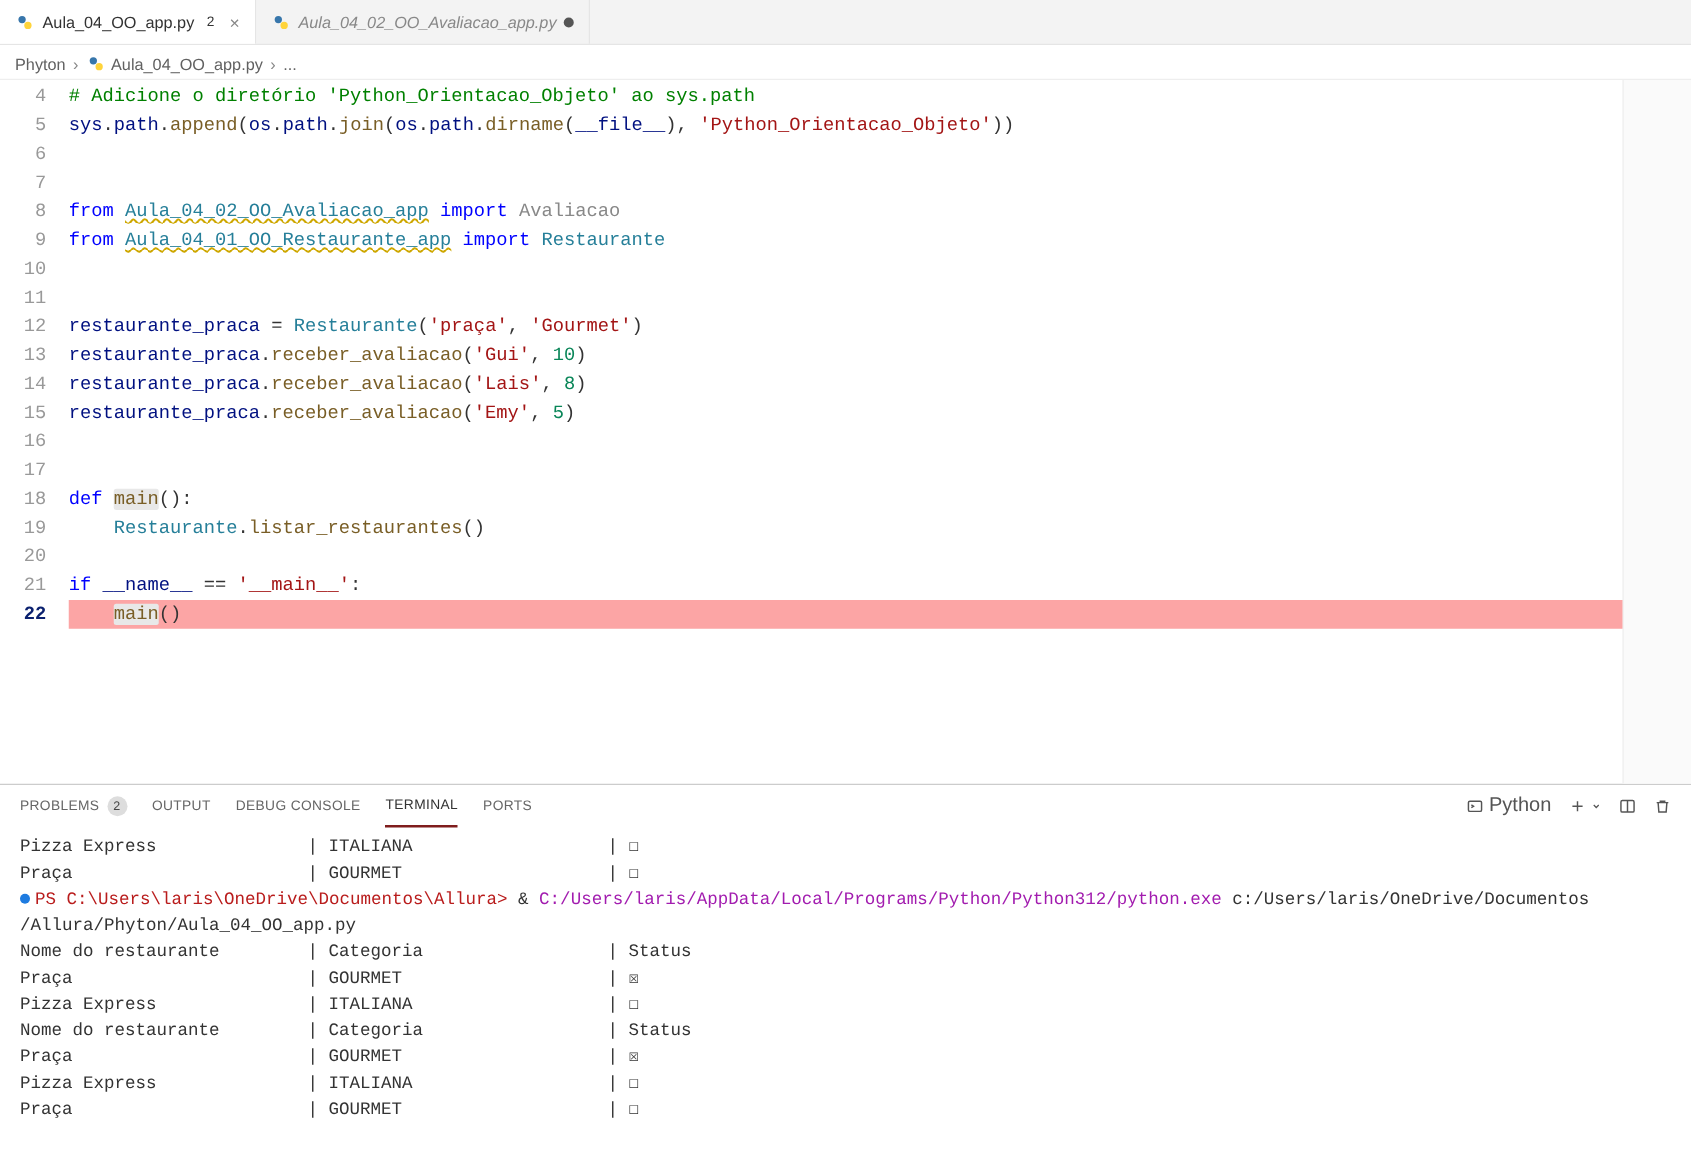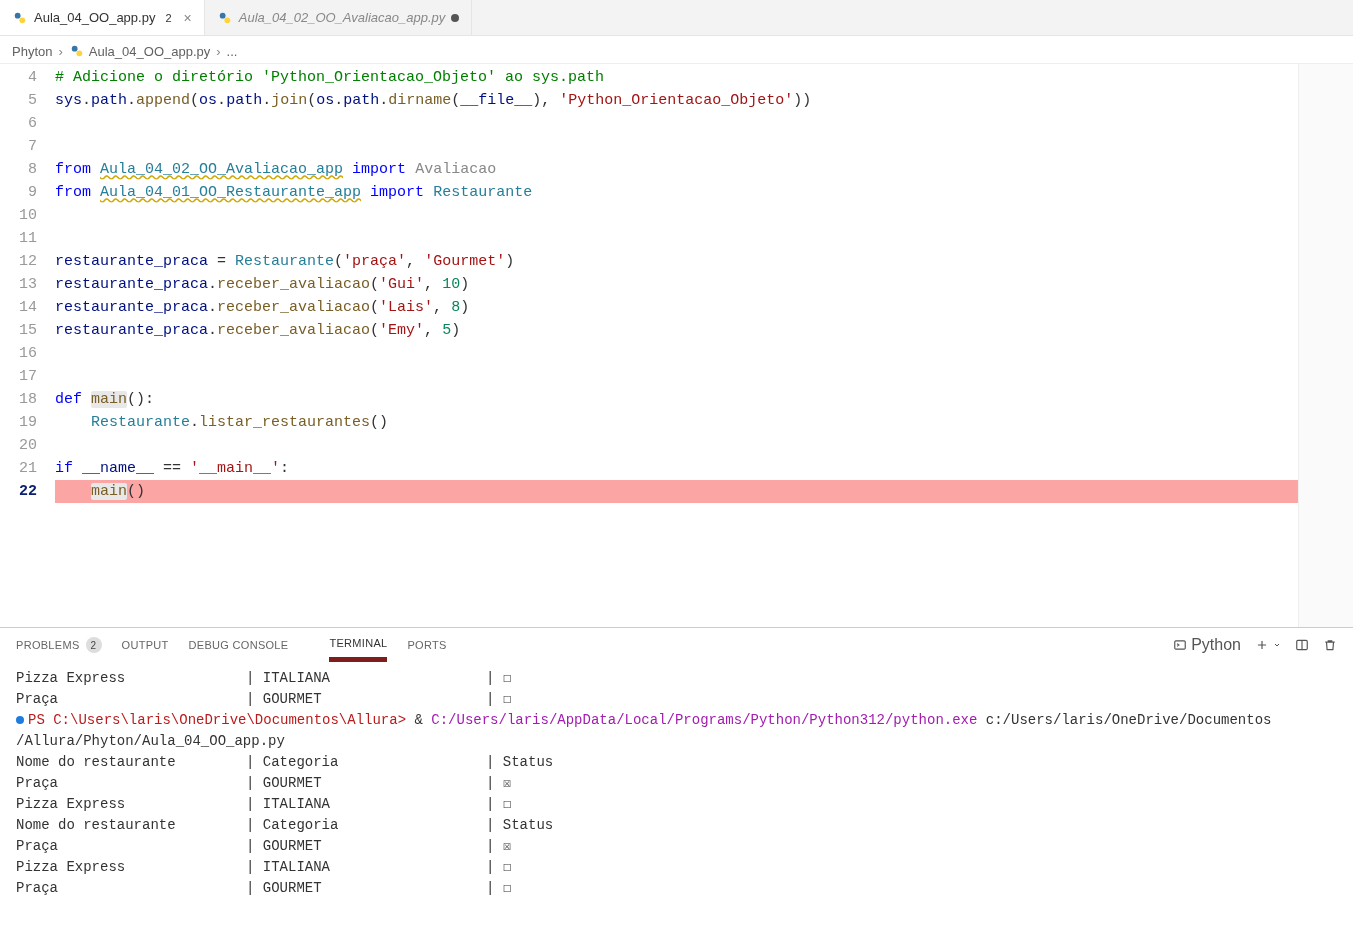--- a/index.html
+++ b/index.html
@@ -123,22 +123,21 @@
       text-transform: uppercase;
       cursor: pointer;
       height: 100%;
       display: flex;
       align-items: center;
       gap:6px;
       letter-spacing: 0.3px;
     }
     .panel-tab.active {
       color: #333;
-      border-bottom: 5px solid #7f1d1d;
-      margin-left: 21px;
+      border-bottom: 2px solid #7f1d1d;
     }
     .panel-tab .count {
       display:inline-flex; align-items:center; justify-content:center;
       min-width:16px; height:16px; border-radius:8px; background:#ddd; color:#444; font-size:10px;
     }
     .panel-actions { margin-left: auto; display:flex; gap:14px; align-items:center; color:#555; }
     .panel-action { display:inline-flex; align-items:center; gap:4px; cursor:pointer; font-size:16px; }
     .terminal {
       flex: 1;
       padding: 6px 28px 0 16px;

